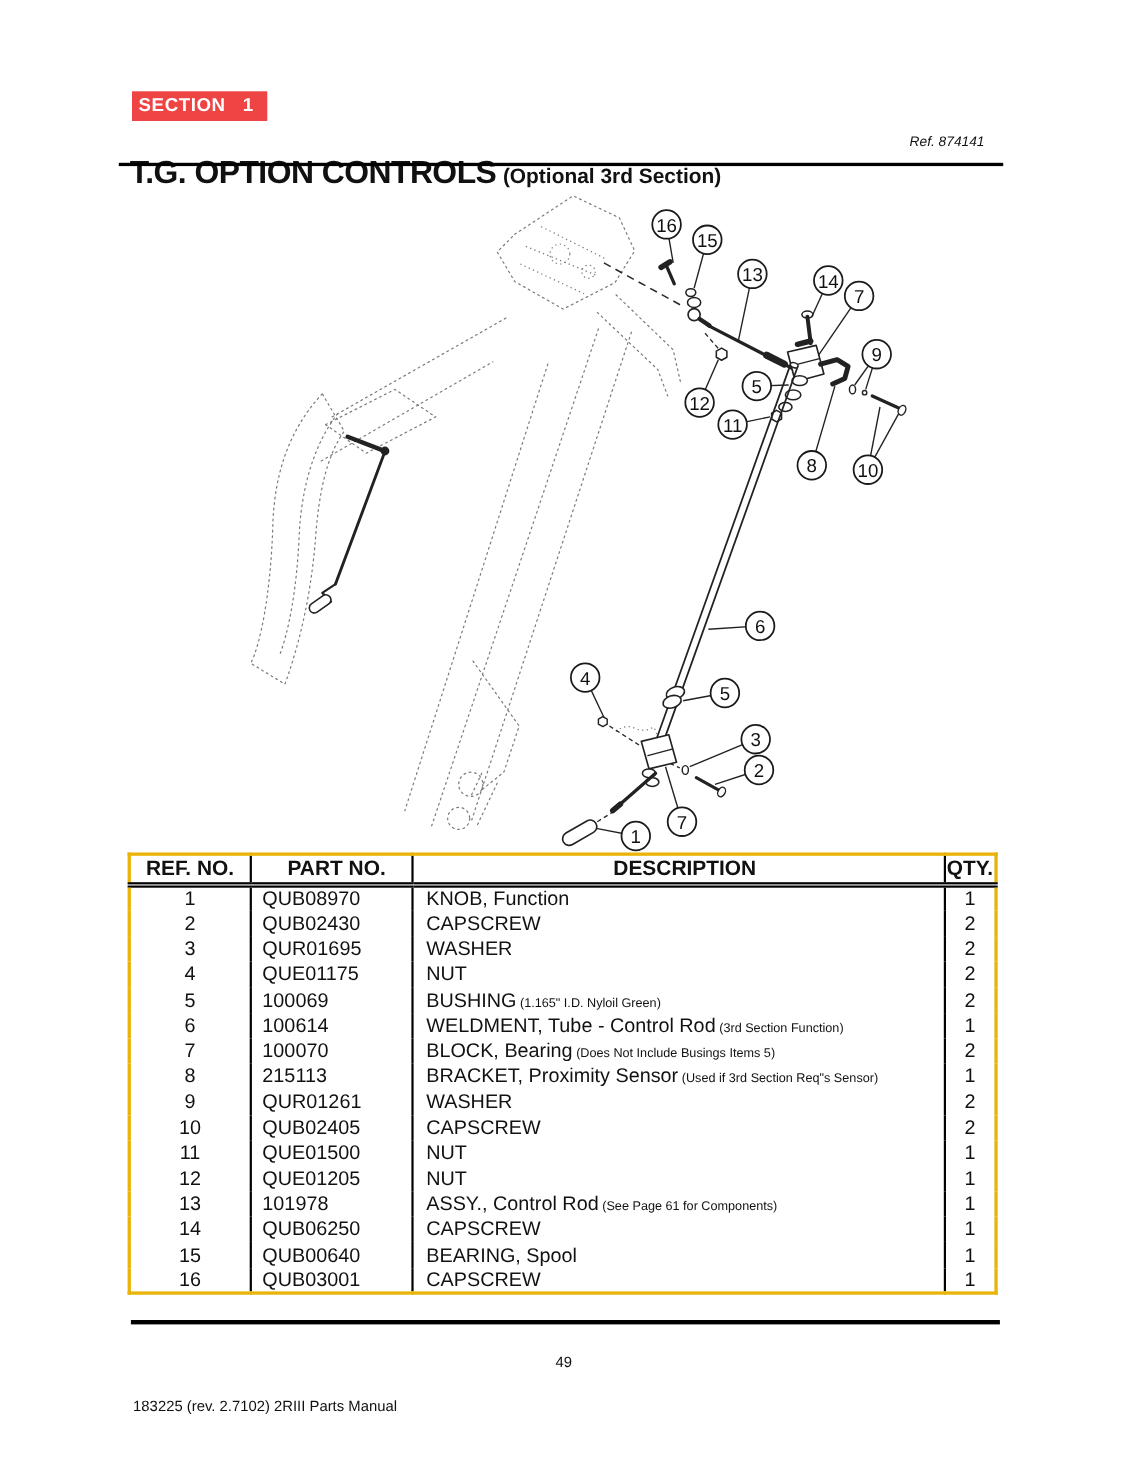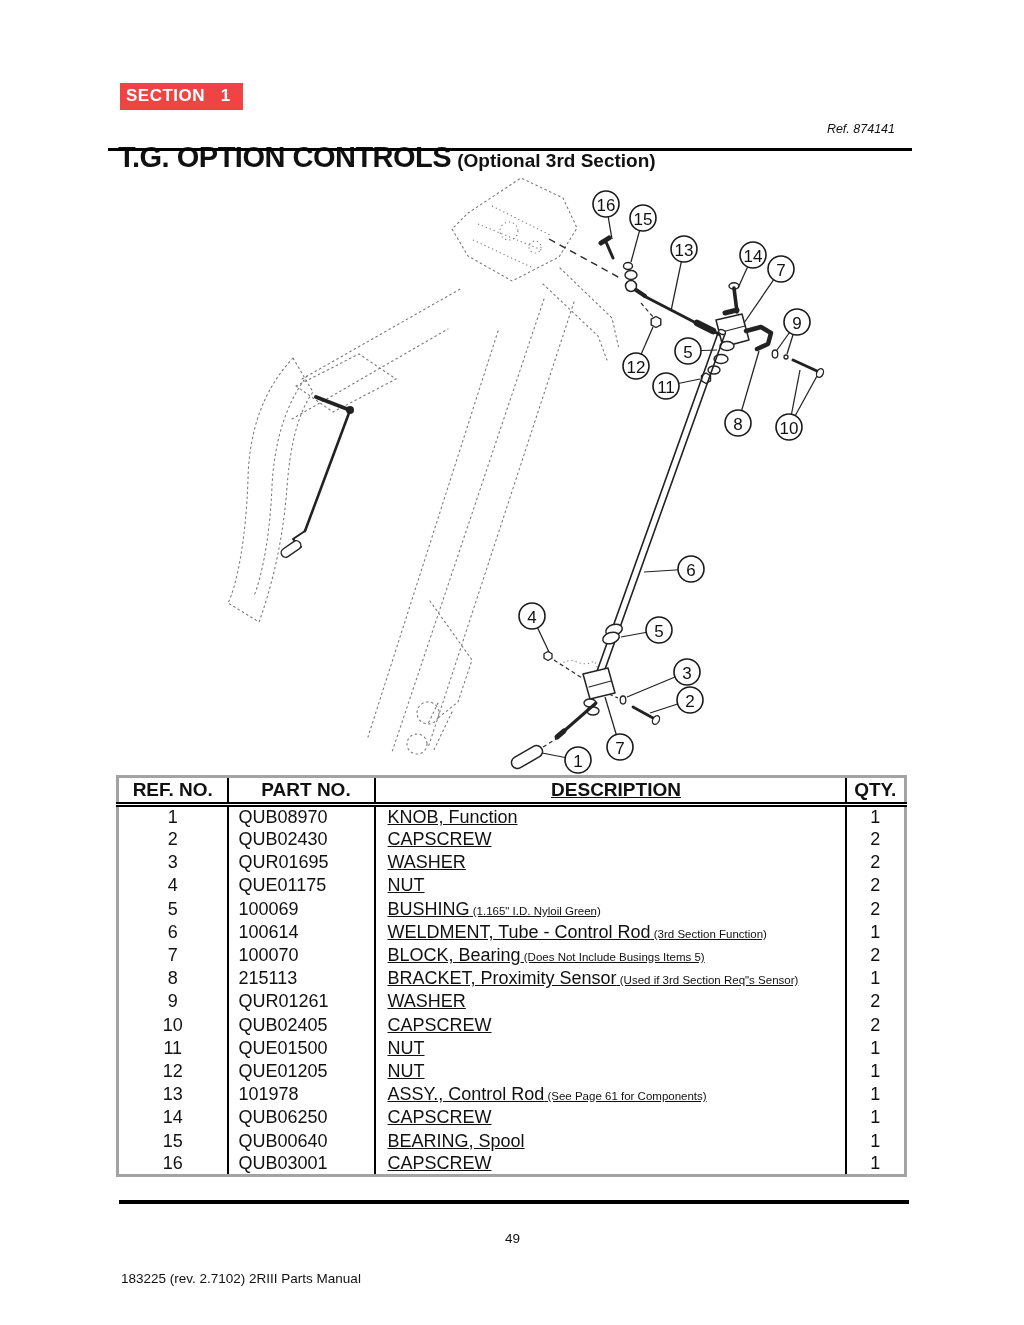--- a/index.html
+++ b/index.html
@@ -52,36 +52,36 @@
     font-family:"Liberation Sans", sans-serif;
     font-size:17px; fill:#111;
     text-anchor:middle; dominant-baseline:central;
   }
 
   
   table.parts {
     position:absolute; left:116px; top:775px;
     width:791px;
     border-collapse:collapse; table-layout:fixed;
-    border:3px solid #a3a3a3;
+    border:3px solid #eab308;
   }
   table.parts th {
     font-size:19px; font-weight:bold; text-align:center;
     height:28px; padding:0;
     border-bottom:5px double #000;
   }
   table.parts th + th, table.parts td + td { border-left:2px solid #000; }
   table.parts td {
     font-size:18px; height:23.2px; padding:0 0 0 0;
     white-space:nowrap; overflow:hidden;
   }
   .c-ref  { width:110px; text-align:center; }
   .c-part { width:147px; padding-left:10px !important; }
-  .c-desc { padding-left:12px !important;text-decoration:underline; }
-  .c-qty  { width:60px; text-align:center; }
+  .c-desc { padding-left:12px !important; }
+  .c-qty  { width:47px; text-align:center; }
   .d-note { font-size:11.5px; }
 
   
   .footer-rule {
     position:absolute; left:119px; top:1200px;
     width:790px; height:4px; background:#000;
   }
   .footer-left {
     position:absolute; left:121px; top:1271px;
     font-size:13.5px;

